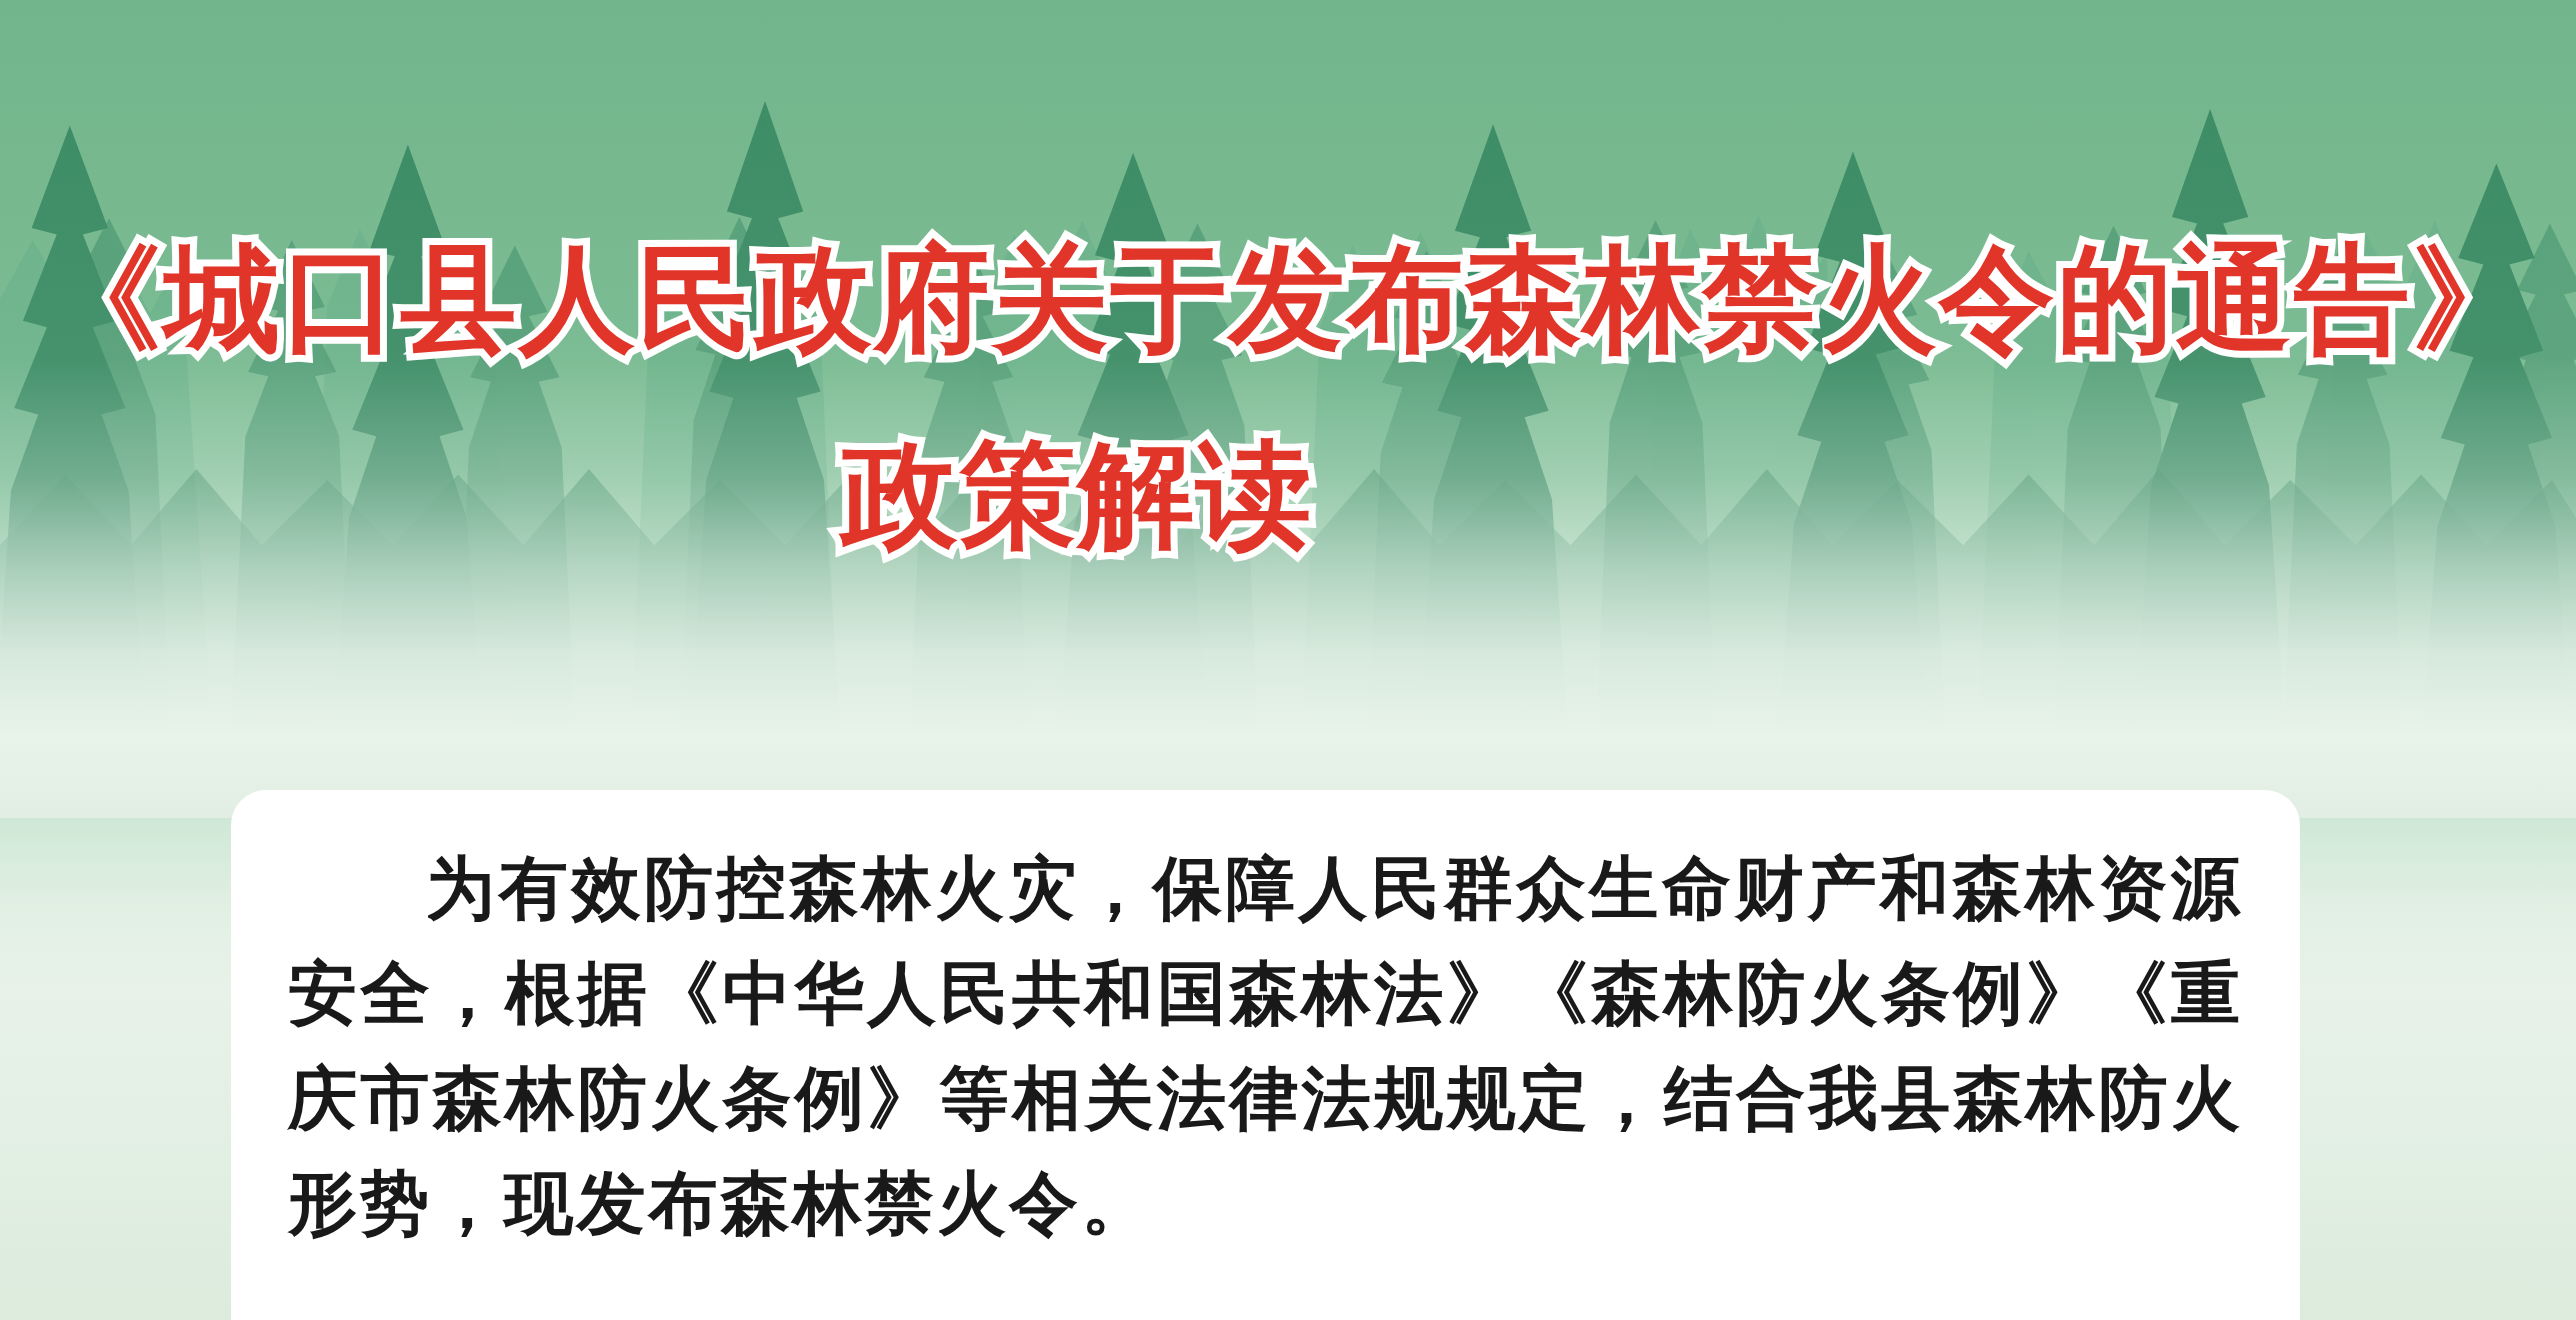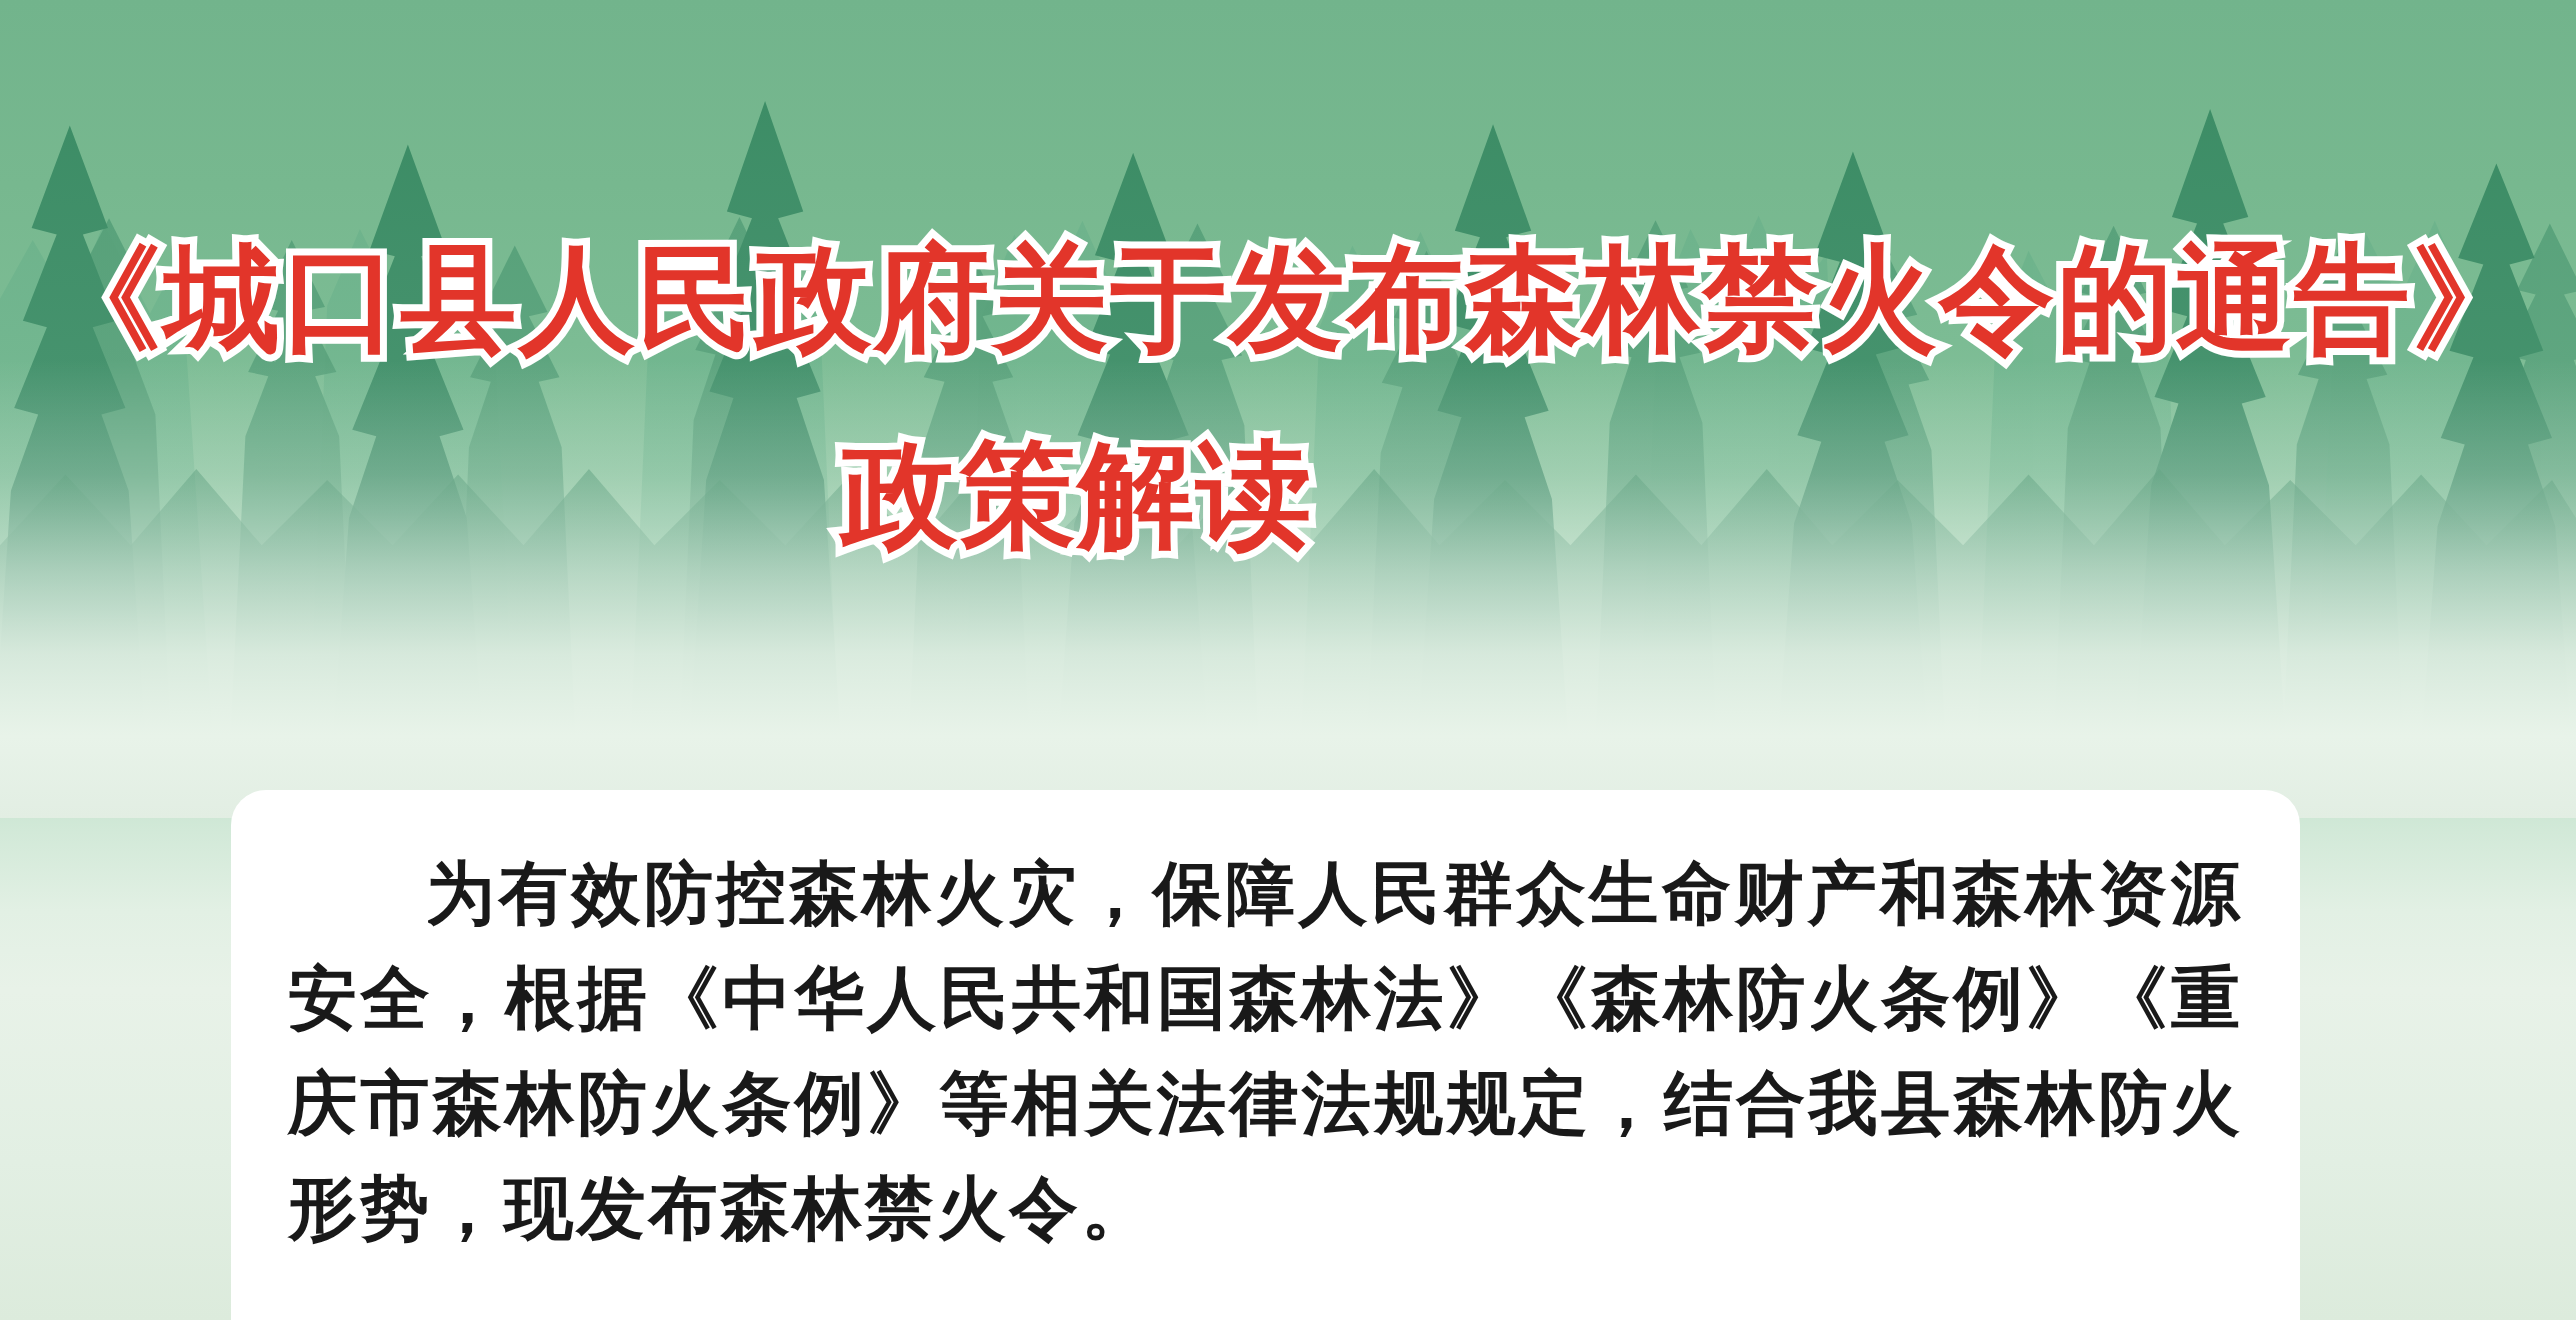--- a/index.html
+++ b/index.html
@@ -114,21 +114,21 @@
     top: 790px;
     width: 2069px;
     height: 545px;
     background: #ffffff;
     border-radius: 35px 35px 0 0;
     z-index: 8;
     box-sizing: border-box;
     padding: 52px 57px 0 57px;
   }
   .card-paragraph {
-    font-family: Liberation Sans, sans-serif;
+    font-family: Liberation Mono, monospace;
     font-weight: bold;
     font-size: 69px;
     line-height: 1.52;
     color: #191919;
     letter-spacing: 0.045em;
     text-align: justify;
     text-justify: inter-character;
     text-indent: 2em;
     margin: 0;
     word-break: break-all;

